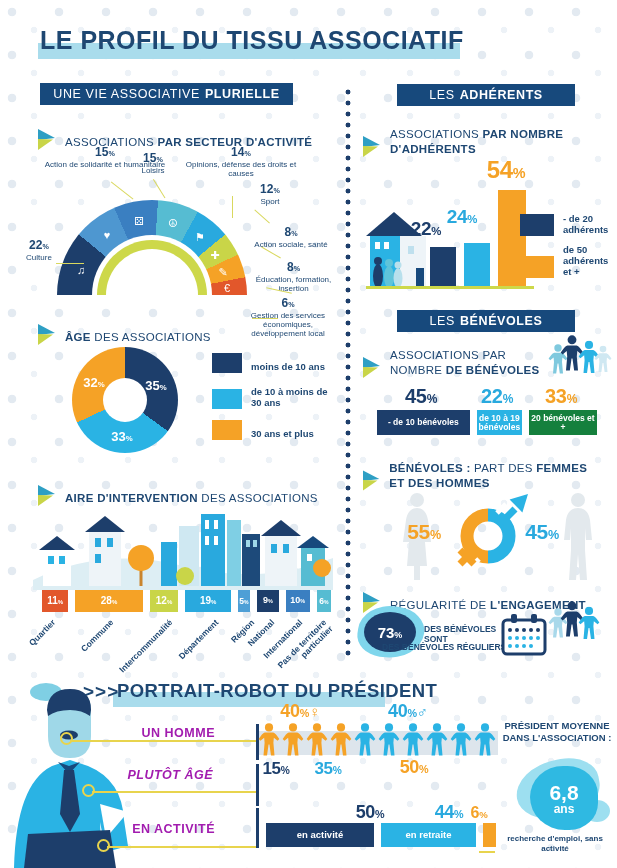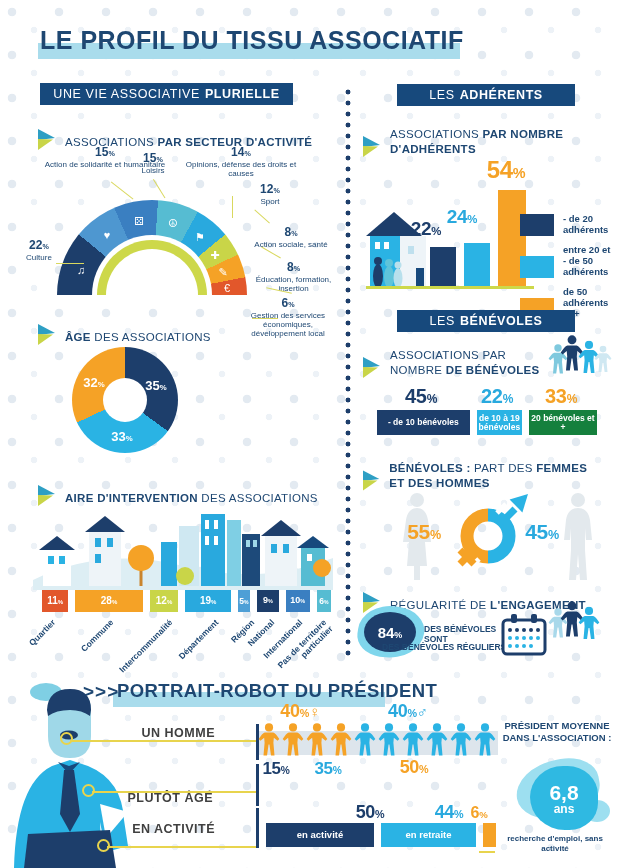--- a/index.html
+++ b/index.html
@@ -45,21 +45,21 @@
   .rlab{position:absolute;width:92px;text-align:right;font-size:8.5px;font-weight:700;color:#1e4772;
     transform:rotate(-45deg);transform-origin:100% 0;line-height:1.1;}
   .bigpct{position:absolute;font-weight:700;letter-spacing:-.3px;text-align:center;}
   .c-navy{color:#1d3e6b;} .c-cyan{color:#29a9de;} .c-orange{color:#f5a226;}
   .baseline{position:absolute;background:#cdd84a;}
   .blob{position:absolute;border-radius:52% 48% 45% 55%;}
   .yline{position:absolute;height:1.6px;background:#e8d44d;}
   .ycirc{position:absolute;width:9px;height:9px;border:2px solid #e8d44d;border-radius:50%;background:transparent;}
   .tick{position:absolute;width:3px;background:#1d3e6b;}
   .band{position:absolute;background:#dde5ec;}
-  .rowlab{position:absolute;font-size:12.5px;font-weight:700;color:#404040;letter-spacing:.5px;text-align:right;}
+  .rowlab{position:absolute;font-size:12.5px;font-weight:700;color:#a21caf;letter-spacing:.5px;text-align:right;}
   .note{position:absolute;font-size:8px;font-weight:700;color:#1e4772;text-align:center;line-height:1.2;}
 </style>
 </head>
 <body>
 
 <div class="page">
   <div class="dots-bg"></div>
 
   <svg width="0" height="0" style="position:absolute">
     <symbol id="person" viewBox="0 0 20 30">
@@ -157,20 +157,34 @@
       <span>DES ASSOCIATIONS</span></div>
   </div>
 
   <div class="donut" style="background: conic-gradient(rgb(29, 62, 107) 0deg, rgb(29, 62, 107) 126deg, rgb(42, 179, 228) 126deg, rgb(42, 179, 228) 244.8deg, rgb(245, 162, 38) 244.8deg, rgb(245, 162, 38) 360deg);">
     <div class="donut-hole"></div>
     <div class="dlab" style="left:84px;top:38px;"><span class="pv">35</span><span class="ps">%</span></div>
     <div class="dlab" style="left:50px;top:89px;"><span class="pv">33</span><span class="ps">%</span></div>
     <div class="dlab" style="left:22px;top:35px;"><span class="pv">32</span><span class="ps">%</span></div>
   </div>
 
+  <div class="abs" style="left:212px;top:353px;width:120px;">
+    <div class="legend-item">
+      <div class="swatch" style="background: rgb(29, 62, 107);"></div>
+      <div class="legend-txt">moins de 10 ans</div>
+    </div>
+    <div class="legend-item">
+      <div class="swatch" style="background: rgb(42, 179, 228);"></div>
+      <div class="legend-txt">de 10 à moins de 30 ans</div>
+    </div>
+    <div class="legend-item">
+      <div class="swatch" style="background: rgb(245, 162, 38);"></div>
+      <div class="legend-txt">30 ans et plus</div>
+    </div>
+  </div>
 
   <div class="stitle" style="left:38px;top:485px;width:300px;">
     <svg width="19" height="21" viewBox="0 0 19 21">
       <polygon points="0,0 17,9 0,11" fill="#2e9fc4"></polygon>
         <polygon points="0,10 15,10.5 0,21" fill="#c9d548"></polygon>
     </svg>
     <div><span class="b">AIRE D'INTERVENTION</span>
       <span>DES ASSOCIATIONS</span></div>
   </div>
 
@@ -277,24 +291,20 @@
   <div class="baseline" style="left:366px;top:286px;width:168px;height:2.5px;"></div>
   <div class="bigpct c-navy" style="left:404px;top:218px;width:44px;font-size:19px;"><span class="pv">22</span><span class="ps">%</span></div>
   <div class="bigpct c-cyan" style="left:440px;top:206px;width:44px;font-size:19px;"><span class="pv">24</span><span class="ps">%</span></div>
   <div class="bigpct c-orange" style="left:478px;top:156px;width:56px;font-size:24px;"><span class="pv">54</span><span class="ps">%</span></div>
 
   <div class="abs" style="left:520px;top:214px;width:94px;">
     <div class="legend-item" style="margin-bottom:9px;">
       <div class="swatch" style="width: 34px; height: 22px; background: rgb(29, 62, 107);"></div>
       <div class="legend-txt" style="padding-top:0;">- de 20 adhérents</div>
     </div>
-    <div class="legend-item" style="margin-bottom:9px;">
-      <div class="swatch" style="width: 34px; height: 22px; background: rgb(42, 179, 228);"></div>
-      <div class="legend-txt" style="padding-top:0;">entre 20 et - de 50 adhérents</div>
-    </div>
     <div class="legend-item">
       <div class="swatch" style="width: 34px; height: 22px; background: rgb(245, 162, 38);"></div>
       <div class="legend-txt" style="padding-top:0;">de 50 adhérents et +</div>
     </div>
   </div>
 
   <div class="banner" style="left:397px;top:310px;width:178px;height:22px;">
     <span>LES</span>
     <span class="b">BÉNÉVOLES</span>
   </div>
@@ -376,21 +386,21 @@
     <svg width="19" height="21" viewBox="0 0 19 21">
       <polygon points="0,0 17,9 0,11" fill="#2e9fc4"></polygon>
         <polygon points="0,10 15,10.5 0,21" fill="#c9d548"></polygon>
     </svg>
     <div><span>RÉGULARITÉ DE</span>
       <span class="b">L'ENGAGEMENT</span></div>
   </div>
 
   <div class="blob" style="left:358px;top:606px;width:66px;height:52px;background:#7fd6ec;border-radius:55% 45% 60% 40%;transform:rotate(8deg);"></div>
   <div class="blob" style="left:364px;top:612px;width:52px;height:40px;background:#1d3e6b;border-radius:50%;display:flex;align-items:center;justify-content:center;">
-    <span style="color:#fff;font-weight:700;font-size:15px;"><span class="pv">84</span><span class="ps">%</span></span>
+    <span style="color:#fff;font-weight:700;font-size:15px;"><span class="pv">73</span><span class="ps">%</span></span>
   </div>
   <div class="abs" style="left:424px;top:624px;width:78px;font-size:8.5px;font-weight:700;color:#1e4772;">DES BÉNÉVOLES SONT</div>
   <div class="abs" style="left:382px;top:642px;width:140px;font-size:8.5px;font-weight:700;color:#1e4772;">DES BÉNÉVOLES RÉGULIERS</div>
 
   <svg class="abs" style="left:500px;top:612px;" width="48" height="46" viewBox="0 0 48 46">
     <rect x="3" y="8" width="42" height="34" rx="4" fill="#fff" stroke="#1d3e6b" stroke-width="3"></rect>
     <rect x="11" y="2" width="6" height="9" rx="2" fill="#1d3e6b"></rect>
       <rect x="31" y="2" width="6" height="9" rx="2" fill="#1d3e6b"></rect>
     <circle cx="10" cy="18" r="2" fill="#1d3e6b"></circle>
       <circle cx="17" cy="18" r="2" fill="#1d3e6b"></circle>
@@ -466,21 +476,21 @@
   <svg class="abs" style="left:426px;top:723px;" width="22" height="33" viewBox="0 0 20 30">
       <use href="#person" fill="#2ab3e4"></use>
     </svg>
   <svg class="abs" style="left:450px;top:723px;" width="22" height="33" viewBox="0 0 20 30">
       <use href="#person" fill="#2ab3e4"></use>
     </svg>
   <svg class="abs" style="left:474px;top:723px;" width="22" height="33" viewBox="0 0 20 30">
       <use href="#person" fill="#2ab3e4"></use>
     </svg>
 
-  <div class="rowlab" style="left:113px;top:791px;width:100px;">PLUTÔT ÂGÉ</div>
+  <div class="rowlab" style="left:113px;top:768px;width:100px;font-style:italic;">PLUTÔT ÂGÉ</div>
   <div class="ycirc" style="left:82px;top:784px;"></div>
   <div class="yline" style="left:92px;top:791px;width:165px;"></div>
   <div class="tick" style="left:256px;top:764px;height:42px;"></div>
   <div class="bigpct c-navy" style="left:258px;top:759px;width:36px;font-size:17px;"><span class="pv">15</span><span class="ps">%</span></div>
   <div class="bigpct c-cyan" style="left:306px;top:759px;width:44px;font-size:17px;"><span class="pv">35</span><span class="ps">%</span></div>
   <div class="bigpct c-orange" style="left:388px;top:757px;width:52px;font-size:18px;"><span class="pv">50</span><span class="ps">%</span></div>
 
   <div class="rowlab" style="left:115px;top:822px;width:100px;">EN ACTIVITÉ</div>
   <div class="ycirc" style="left:97px;top:839px;"></div>
   <div class="yline" style="left:107px;top:846px;width:150px;"></div>

